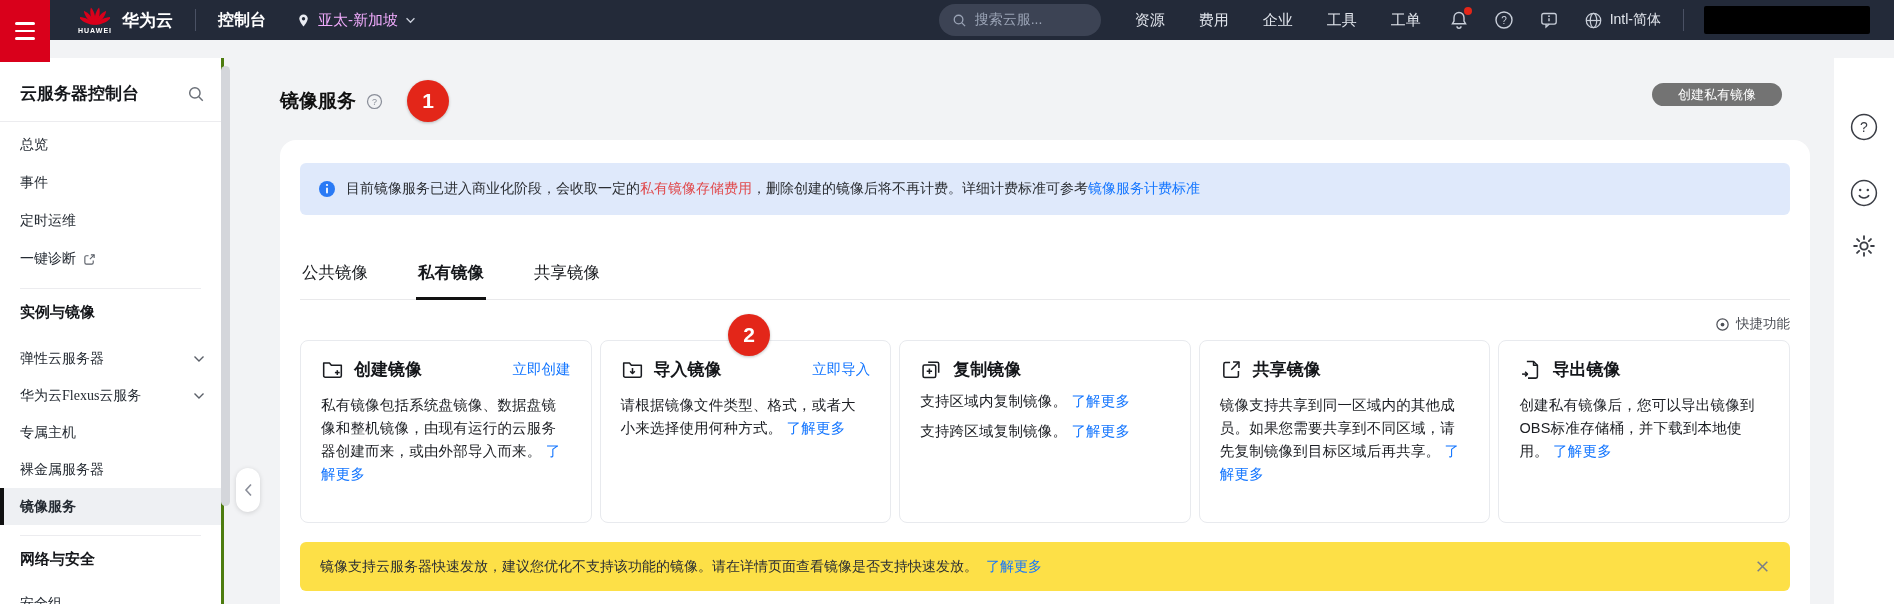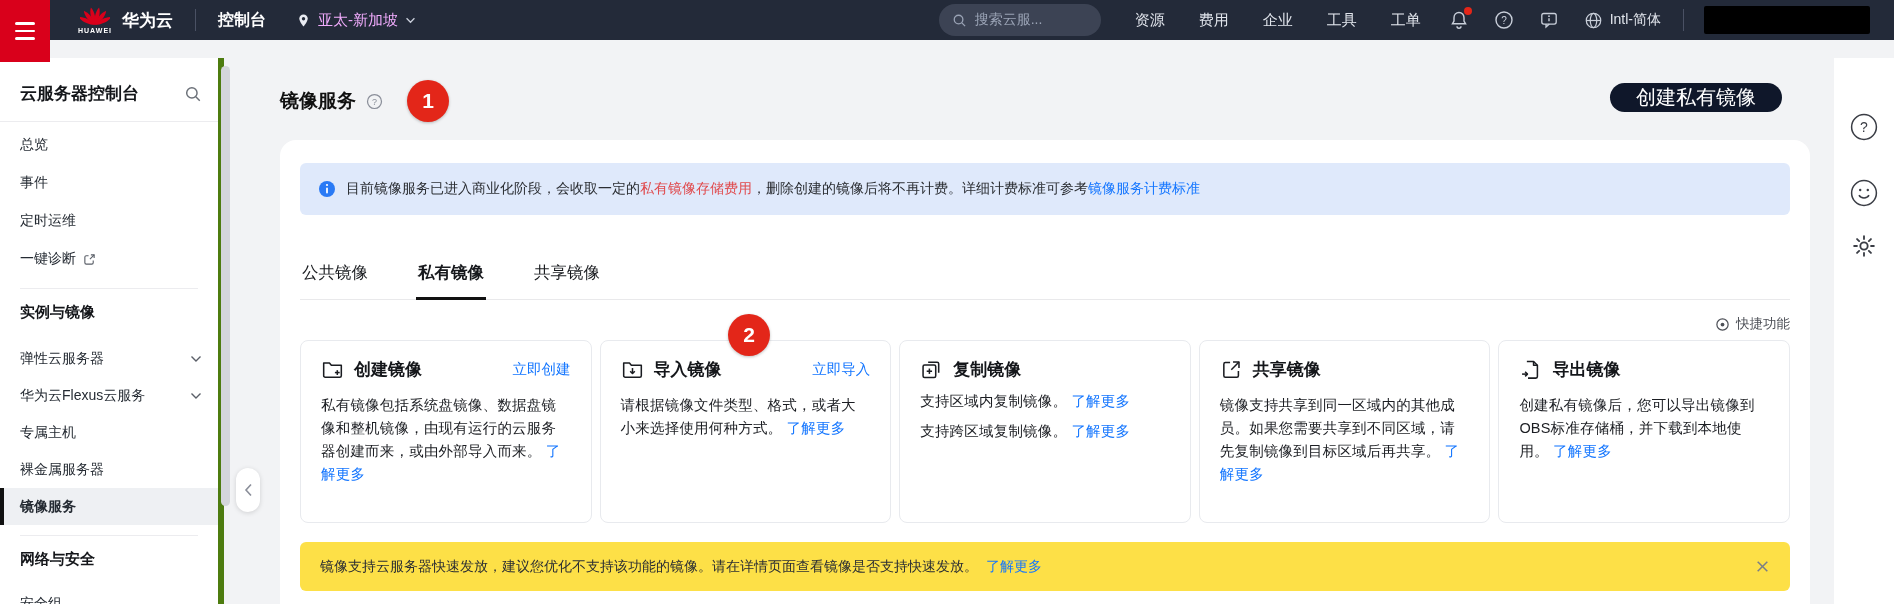--- a/index.html
+++ b/index.html
@@ -26,21 +26,21 @@
   .top-nav{display:flex;align-items:center;gap:34px;margin-left:34px;font-size:15px;}
   .top-nav span{cursor:pointer;color:#e1e5ec;}
   .top-icons{display:flex;align-items:center;gap:25px;margin-left:28px;color:#c9cfda;}
   .top-icons .ticon{position:relative;cursor:pointer;display:flex;}
   .red-dot{position:absolute;top:-3px;right:-3px;width:8px;height:8px;border-radius:50%;background:#e32619;}
   .locale{display:flex;align-items:center;gap:7px;margin-left:25px;font-size:14px;cursor:pointer;color:#e1e5ec;}
   .redacted{width:166px;height:28px;background:#000;margin:0 24px 0 0;border-radius:2px;}
   .vdiv2{width:1px;height:22px;background:#4a5164;margin:0 20px 0 22px;}
 
   
-  .sidebar{position:absolute;top:58px;left:0;width:224px;bottom:0;background:#fff;border-right:6px solid #4d7c0f;overflow:hidden;z-index:6;}
+  .sidebar{position:absolute;top:58px;left:0;width:224px;bottom:0;background:#fff;border-right:3px solid #4d7c0f;overflow:hidden;z-index:6;font-family:Liberation Serif, serif;}
   .sb-title{display:flex;align-items:center;justify-content:space-between;padding:24px 16px 0 20px;}
   .sb-title b{font-size:17px;color:#14161a;}
   .sb-hr{height:1px;background:#ececef;margin-top:16px;}
   .sb-hr2{height:1px;background:#ececef;margin:10px 20px 0 20px;}
   .sb-item{height:38px;display:flex;align-items:center;padding-left:20px;padding-right:16px;font-size:14px;color:#252b33;cursor:pointer;}
   .sb-list{margin-top:4px;}
   .sb-sec{padding:14px 20px 2px 20px;font-size:15px;font-weight:bold;color:#14161a;}
   .sb-item .grow{flex:1;}
   .sb-item.sel{background:#eef0f3;border-left:4px solid #111;padding-left:16px;font-weight:bold;}
   .ext-ic{margin-left:7px;color:#5a5f68;}
@@ -48,21 +48,21 @@
   .sb-scrollthumb{position:absolute;left:221px;top:66px;width:9px;height:440px;background:#d4d6db;border-radius:5px;z-index:7;cursor:grab;}
 
   
   .main{position:absolute;left:224px;top:58px;right:0;bottom:0;background:#f2f3f5;}
   .page-head{position:absolute;top:22px;left:56px;display:flex;align-items:center;gap:10px;z-index:3;}
   .page-title{font-size:19px;font-weight:bold;color:#111;}
   .help-ic{color:#8a8e99;cursor:pointer;display:flex;}
   .step-badge{width:42px;height:42px;border-radius:50%;background:#e32619;color:#fff;font-size:21px;font-weight:bold;display:flex;align-items:center;justify-content:center;box-shadow:0 1px 3px rgba(0,0,0,.25);}
   .badge1{margin-left:14px;}
   .badge2{position:absolute;left:504px;top:256px;z-index:30;}
-  .create-btn{position:absolute;top:25px;right:112px;height:29px;padding:0 26px;background:#0f172a;border-radius:18px;color:#fff;font-size:20px;display:flex;align-items:center;cursor:pointer;border:none;}
+  .create-btn{position:absolute;top:25px;right:112px;height:23px;padding:0 26px;background:#737373;border-radius:18px;color:#fff;font-size:13px;display:flex;align-items:center;cursor:pointer;border:none;}
 
   .panel{position:absolute;left:56px;right:84px;top:82px;bottom:-20px;background:#fff;border-radius:16px;padding:0 20px;}
   .notice{margin-top:23px;height:52px;background:#dfe9fb;border-radius:6px;display:flex;align-items:center;gap:10px;padding:0 18px;font-size:14px;color:#2b2e33;}
   .notice .hl{color:#e0494c;}
   .lnk{color:#1476ff;}
   .tabs{margin-top:47px;height:38px;border-bottom:1px solid #e9e9eb;display:flex;gap:46px;padding-left:0;}
   .tab{font-size:16.5px;color:#17191d;cursor:pointer;padding:0 2px;display:flex;align-items:flex-start;position:relative;}
   .tab.active{font-weight:bold;}
   .tab.active:after{content:"";position:absolute;left:0;right:0;bottom:-1px;height:3px;background:#111;}
   .quickrow{margin-top:14px;height:20px;display:flex;justify-content:flex-end;align-items:center;gap:6px;color:#4d5057;font-size:13.5px;cursor:pointer;}

